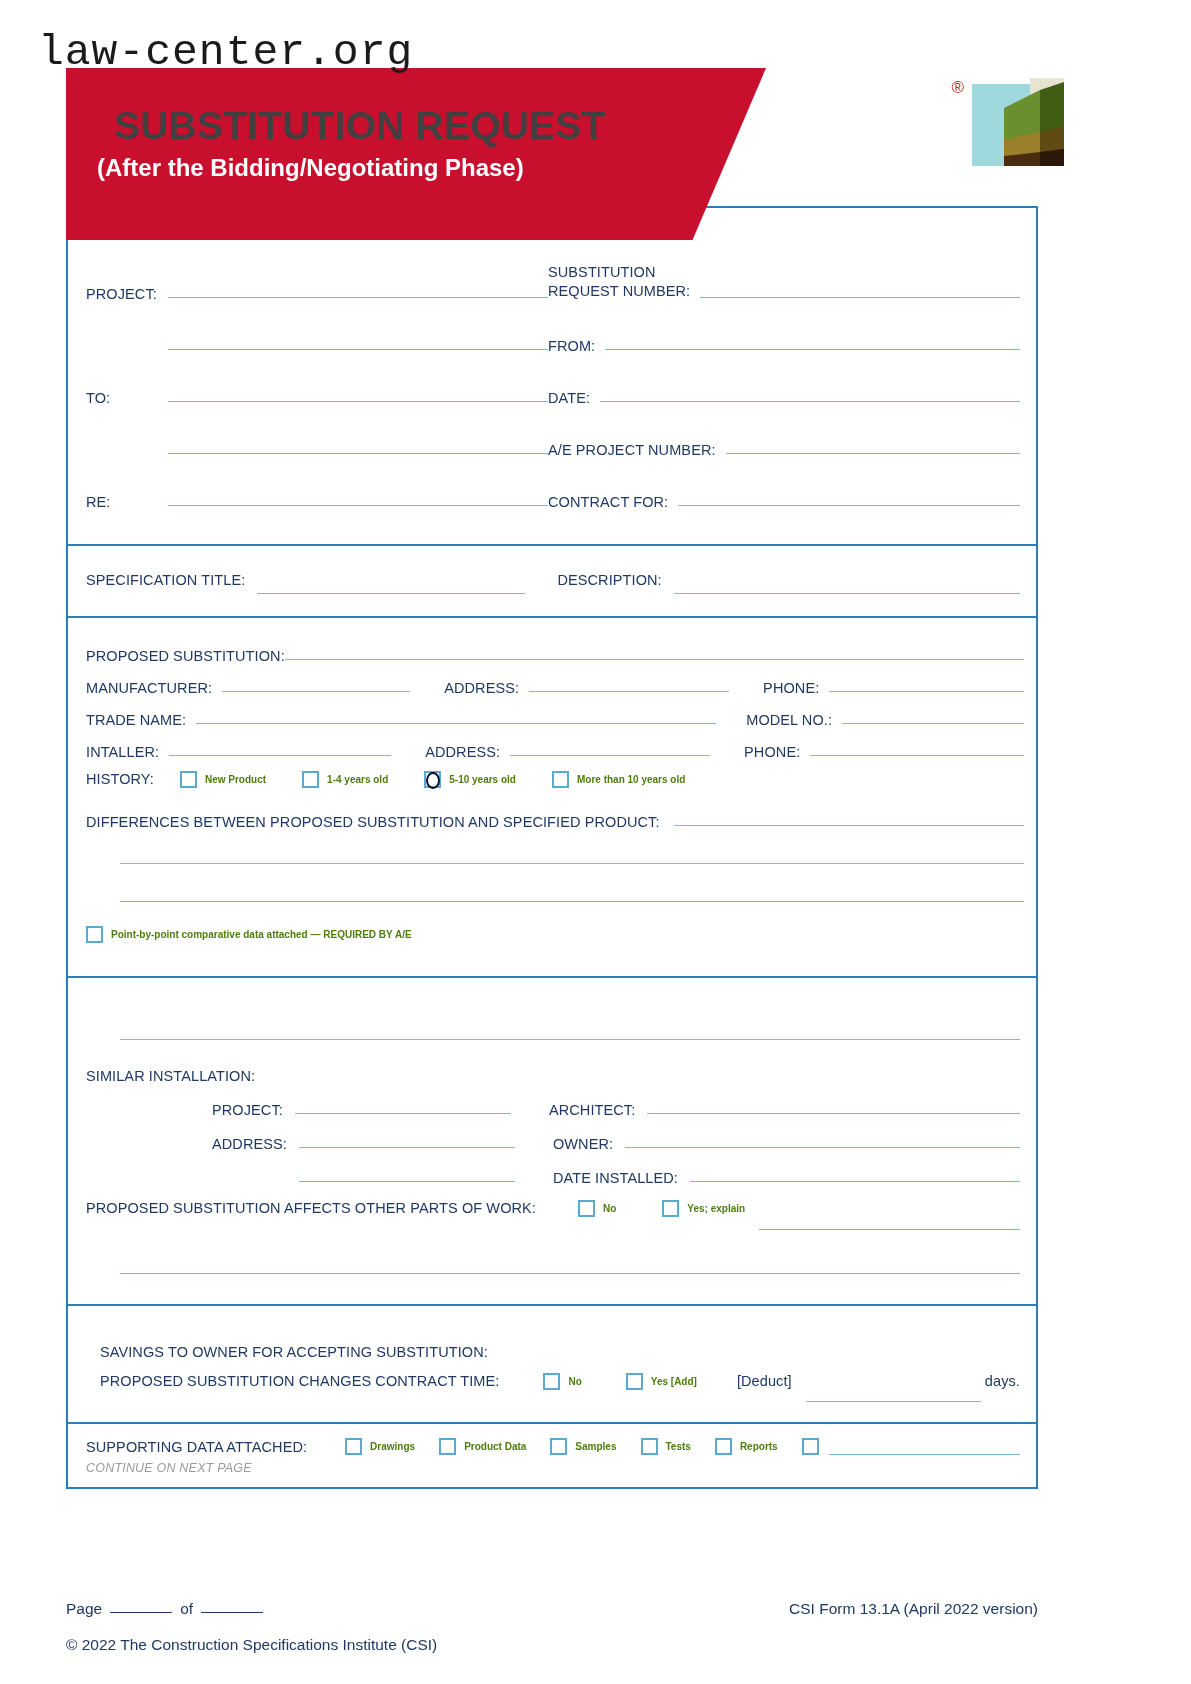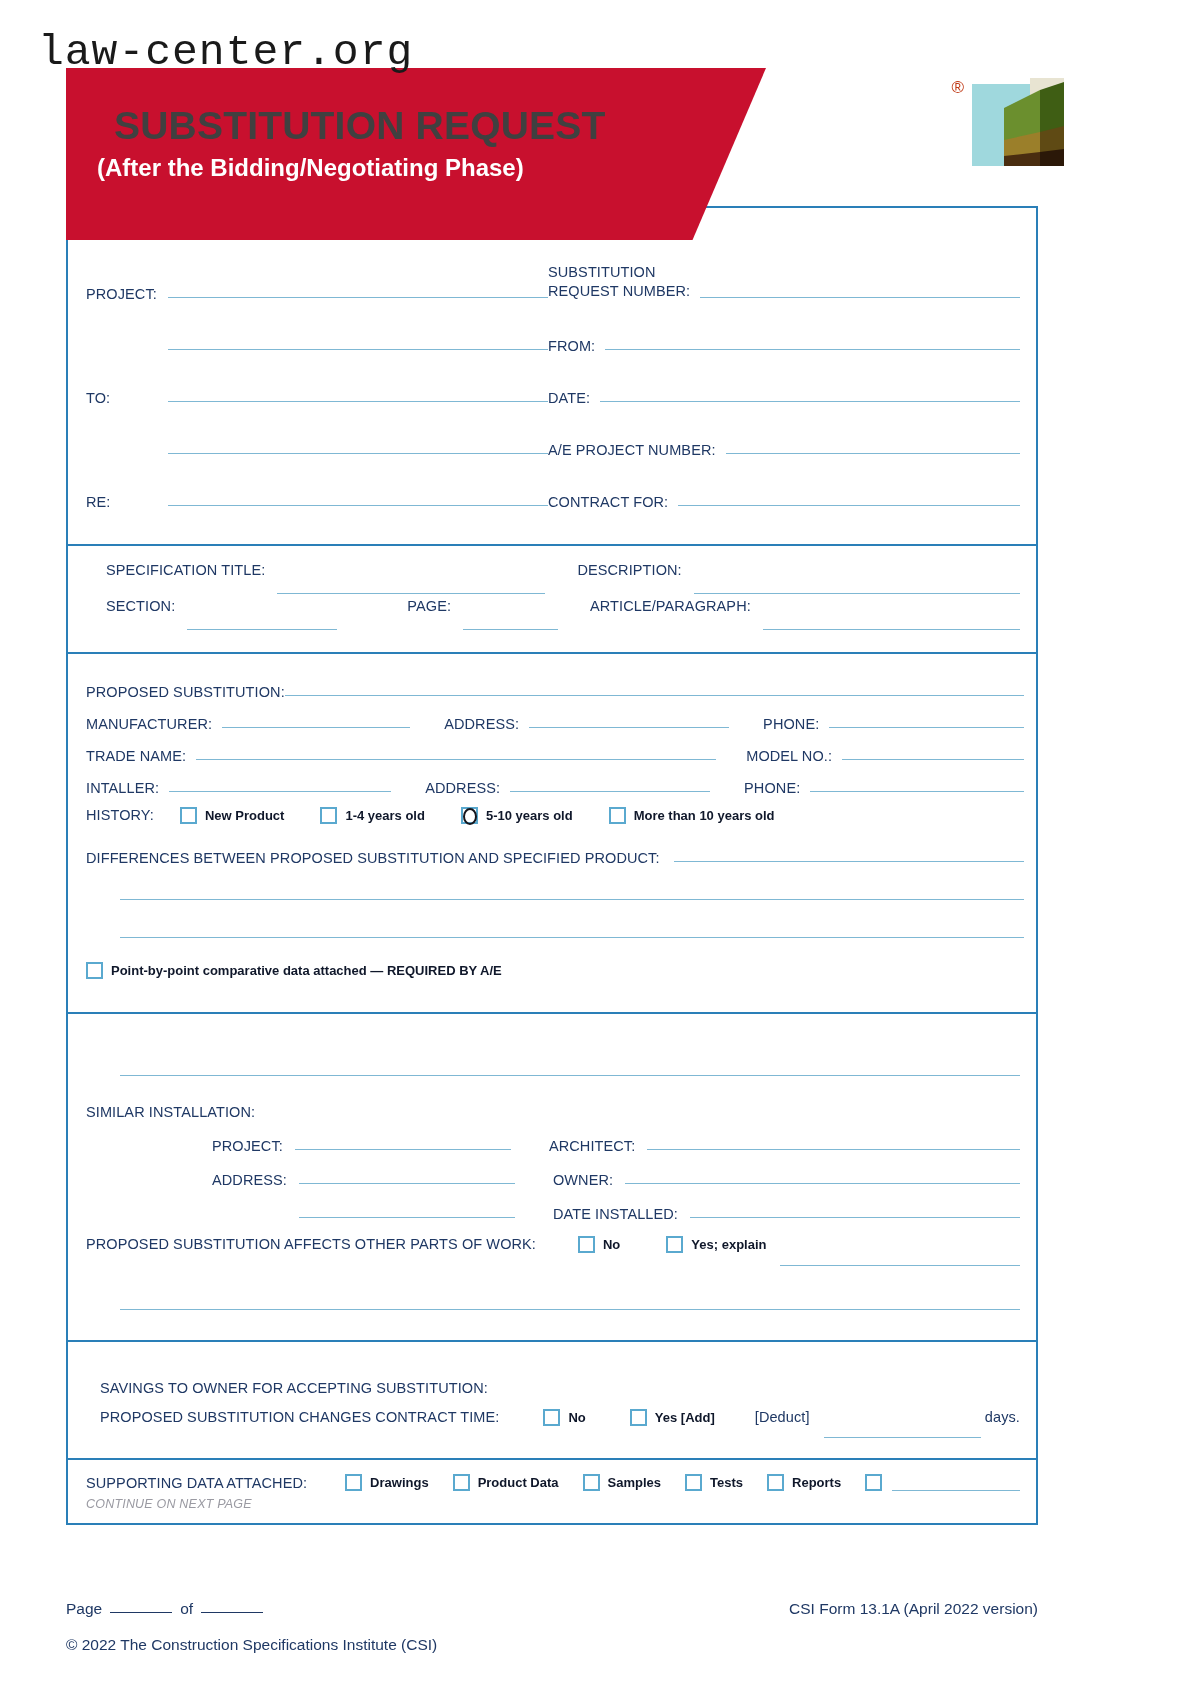--- a/index.html
+++ b/index.html
@@ -140,21 +140,21 @@
   .tl-row .lbl { width: 82px; }
   .tl-row .line { flex: 1; }
   .tl-row.indent .lbl { width: 82px; visibility: hidden; }
 
   .tr-row { display: flex; align-items: flex-end; height: 52px; }
   .tr-row .line { flex: 1; margin-left: 10px; }
   .two-line-lbl { line-height: 1.35; }
 
   
   .spec-block { padding: 16px 16px 18px 18px; }
-  .spec-row { display: flex; align-items: flex-start; height: 36px; margin-left: 20px; }
+  .spec-row { display: flex; align-items: center; height: 36px; }
 
   
   .ps-block { padding: 14px 12px 22px 18px; }
   .ps-row { display: flex; align-items: flex-end; height: 32px; }
 
   
   .cb {
     width: 17px;
     height: 17px;
     border: 2px solid #5aa9cf;
@@ -169,23 +169,23 @@
     position: absolute;
     left: 0px;
     top: -1px;
     width: 14px;
     height: 17px;
     border: 2.6px solid #15151c;
     border-radius: 50%;
     box-sizing: border-box;
   }
   .cb-label {
-    color: #0f172a;
+    color: #4d7c0f;
     font-weight: bold;
-    font-size: 13px;
+    font-size: 10px;
     margin-left: 8px;
     white-space: nowrap;
   }
   .cb-group { display: flex; align-items: center; }
 
   
   .reason-block { padding: 18px 16px 26px 18px; }
   .reason-row { display: flex; align-items: flex-end; height: 34px; }
 
   
@@ -313,28 +313,20 @@
   </div>
 
   <div class="section">
     <div class="spec-block">
       <div class="spec-row">
         <span class="lbl">SPECIFICATION TITLE:</span>
         <span class="line" style="width:268px;margin-left:12px;"></span>
         <span class="lbl" style="margin-left:32px;">DESCRIPTION:</span>
         <span class="line" style="flex:1;margin-left:12px;"></span>
       </div>
-      <div class="spec-row">
-        <span class="lbl">SECTION:</span>
-        <span class="line" style="width:150px;margin-left:12px;"></span>
-        <span class="lbl" style="margin-left:70px;">PAGE:</span>
-        <span class="line" style="width:95px;margin-left:12px;"></span>
-        <span class="lbl" style="margin-left:32px;">ARTICLE/PARAGRAPH:</span>
-        <span class="line" style="flex:1;margin-left:12px;"></span>
-      </div>
     </div>
   </div>
 
   <div class="section">
     <div class="ps-block">
 
       <div class="ps-row">
         <span class="lbl">PROPOSED SUBSTITUTION:</span>
         <span class="line" style="flex:1;"></span>
       </div>

